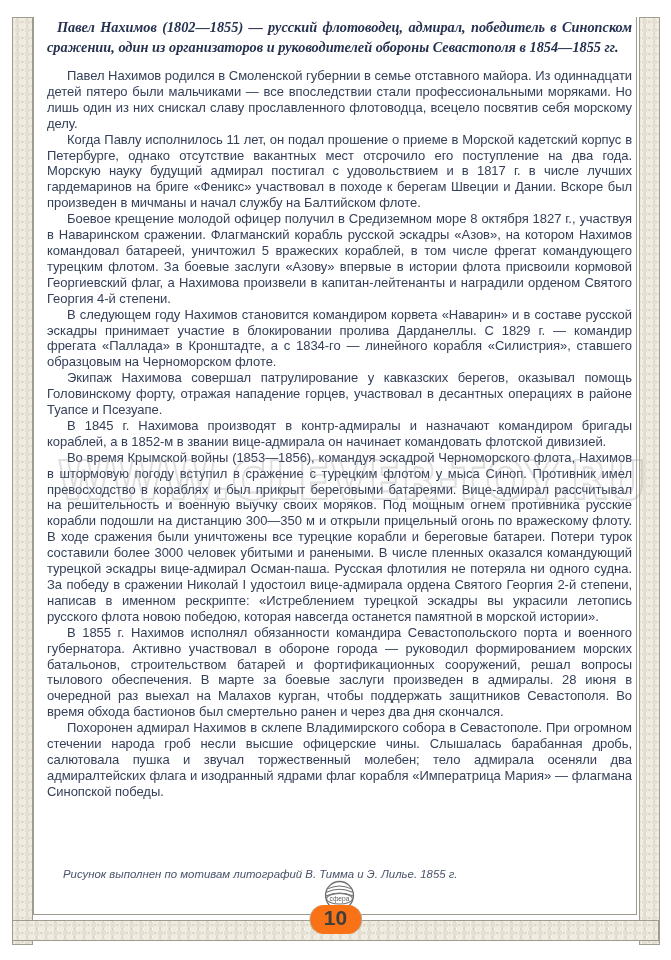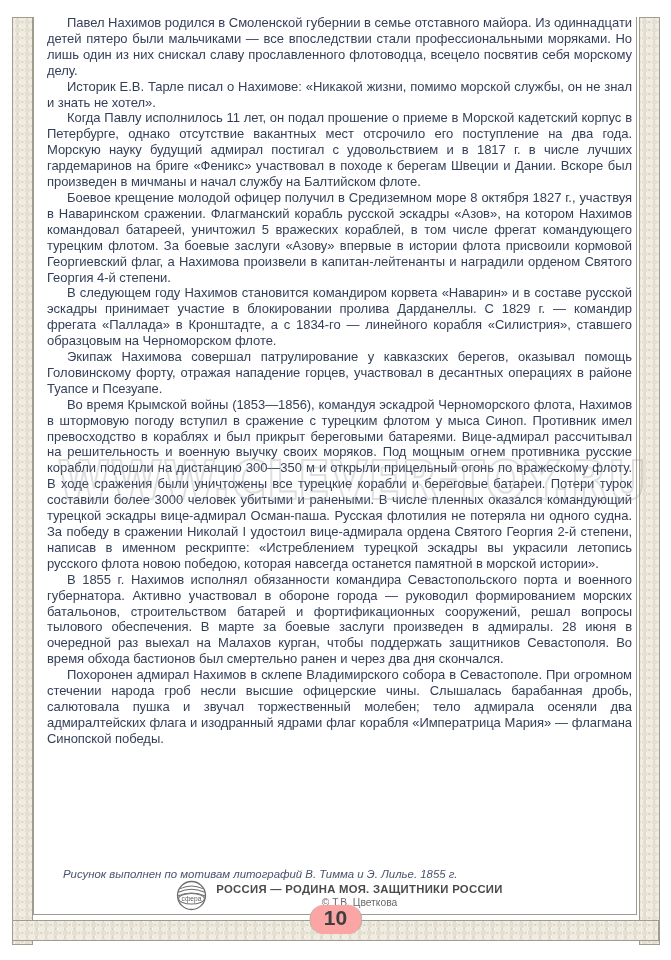--- a/index.html
+++ b/index.html
@@ -61,63 +61,60 @@
     position:absolute; left:58px; top:450px; z-index:2;
     font-family:"DejaVu Sans", sans-serif; font-weight:bold;
     font-size:47px; letter-spacing:1px; white-space:nowrap;
     color:transparent; -webkit-text-stroke:2px rgba(150,150,150,0.30);
     transform:scaleY(1.12); transform-origin:top left; pointer-events:none;
   }
 
   
   .page-num {
     position:absolute; top:905px; left:50%; transform:translateX(-50%); z-index:3;
-    background:#fca5a5; padding:1px 14px 4px; border-radius:16px;
+    background:#f97316; padding:1px 14px 4px; border-radius:16px;
     border-left:1px solid #b3afa2; border-right:1px solid #b3afa2;
     font-weight:bold; font-size:21px; color:#3e3e3e;
   }
 </style>
 </head>
 <body>
 
 <div class="page">
 
   <div class="strip-v strip-left lace"></div>
   <div class="strip-v strip-right lace"></div>
   <div class="strip-h lace"></div>
   <div class="inner-frame"></div>
 
   <div class="watermark">WWW.CLEVER-TOY.RU</div>
 
   <div class="content">
+    <p class="lead">Павел Нахимов (1802—1855) — русский флотоводец, адмирал, победитель в Синопском сражении, один из организаторов и руководителей обороны Севастополя в 1854—1855 гг.</p>
     <div class="body-text">
       <p>Павел Нахимов родился в Смоленской губернии в семье отставного майора. Из одиннадцати детей пятеро были мальчиками — все впоследствии стали профессиональными моряками. Но лишь один из них снискал славу прославленного флотоводца, всецело посвятив себя морскому делу.</p>
-      <p>Историк Е.В. Тарле писал о Нахимове: «Никакой жизни, помимо морской службы, он не знал и знать не хотел».</p>
       <p>Когда Павлу исполнилось 11 лет, он подал прошение о приеме в Морской кадетский корпус в Петербурге, однако отсутствие вакантных мест отсрочило его поступление на два года. Морскую науку будущий адмирал постигал с удовольствием и в 1817 г. в числе лучших гардемаринов на бриге «Феникс» участвовал в походе к берегам Швеции и Дании. Вскоре был произведен в мичманы и начал службу на Балтийском флоте.</p>
       <p>Боевое крещение молодой офицер получил в Средиземном море 8 октября 1827 г., участвуя в Наваринском сражении. Флагманский корабль русской эскадры «Азов», на котором Нахимов командовал батареей, уничтожил 5 вражеских кораблей, в том числе фрегат командующего турецким флотом. За боевые заслуги «Азову» впервые в истории флота присвоили кормовой Георгиевский флаг, а Нахимова произвели в капитан-лейтенанты и наградили орденом Святого Георгия 4-й степени.</p>
       <p>В следующем году Нахимов становится командиром корвета «Наварин» и в составе русской эскадры принимает участие в блокировании пролива Дарданеллы. С 1829 г. — командир фрегата «Паллада» в Кронштадте, а с 1834-го — линейного корабля «Силистрия», ставшего образцовым на Черноморском флоте.</p>
       <p>Экипаж Нахимова совершал патрулирование у кавказских берегов, оказывал помощь Головинскому форту, отражая нападение горцев, участвовал в десантных операциях в районе Туапсе и Псезуапе.</p>
+      <p>В 1845 г. Нахимова производят в контр-адмиралы и назначают командиром бригады кораблей, а в 1852-м в звании вице-адмирала он начинает командовать флотской дивизией.</p>
       <p>Во время Крымской войны (1853—1856), командуя эскадрой Черноморского флота, Нахимов в штормовую погоду вступил в сражение с турецким флотом у мыса Синоп. Противник имел превосходство в кораблях и был прикрыт береговыми батареями. Вице-адмирал рассчитывал на решительность и военную выучку своих моряков. Под мощным огнем противника русские корабли подошли на дистанцию 300—350 м и открыли прицельный огонь по вражескому флоту. В ходе сражения были уничтожены все турецкие корабли и береговые батареи. Потери турок составили более 3000 человек убитыми и ранеными. В числе пленных оказался командующий турецкой эскадры вице-адмирал Осман-паша. Русская флотилия не потеряла ни одного судна. За победу в сражении Николай I удостоил вице-адмирала ордена Святого Георгия 2-й степени, написав в именном рескрипте: «Истреблением турецкой эскадры вы украсили летопись русского флота новою победою, которая навсегда останется памятной в морской истории».</p>
       <p>В 1855 г. Нахимов исполнял обязанности командира Севастопольского порта и военного губернатора. Активно участвовал в обороне города — руководил формированием морских батальонов, строительством батарей и фортификационных сооружений, решал вопросы тылового обеспечения. В марте за боевые заслуги произведен в адмиралы. 28 июня в очередной раз выехал на Малахов курган, чтобы поддержать защитников Севастополя. Во время обхода бастионов был смертельно ранен и через два дня скончался.</p>
       <p>Похоронен адмирал Нахимов в склепе Владимирского собора в Севастополе. При огромном стечении народа гроб несли высшие офицерские чины. Слышалась барабанная дробь, салютовала пушка и звучал торжественный молебен; тело адмирала осеняли два адмиралтейских флага и изодранный ядрами флаг корабля «Императрица Мария» — флагмана Синопской победы.</p>
     </div>
   </div>
 
   <p class="caption">Рисунок выполнен по мотивам литографий В. Тимма и Э. Лилье. 1855 г.</p>
 
   <div class="footer">
     <svg class="logo" viewBox="0 0 34 34">
       <circle cx="17" cy="17" r="15.3" fill="none" stroke="#6f6f6f" stroke-width="1.5"></circle>
       <path d="M4.5 9.5 Q17 3.5 29.5 9.5" fill="none" stroke="#6f6f6f" stroke-width="1.1"></path>
       <path d="M2.6 13.5 Q17 7 31.4 13.5" fill="none" stroke="#6f6f6f" stroke-width="1.1"></path>
       <path d="M2 17.5 Q17 11 32 17.5" fill="none" stroke="#6f6f6f" stroke-width="1.1"></path>
       <ellipse cx="17" cy="20.5" rx="14.2" ry="5.8" fill="#ffffff" stroke="#6f6f6f" stroke-width="1.1"></ellipse>
       <text x="17" y="23" text-anchor="middle" font-size="7.3" fill="#5c5c5c" font-family="Liberation Sans, sans-serif">сфера</text>
     </svg>
-    <div class="footer-text">
-      <div class="footer-title">РОССИЯ — РОДИНА МОЯ. ЗАЩИТНИКИ РОССИИ</div>
-      <div class="footer-copy">© Т.В. Цветкова</div>
-    </div>
   </div>
 
   <div class="page-num">10</div>
 
 </div>
 
 </body></html>

